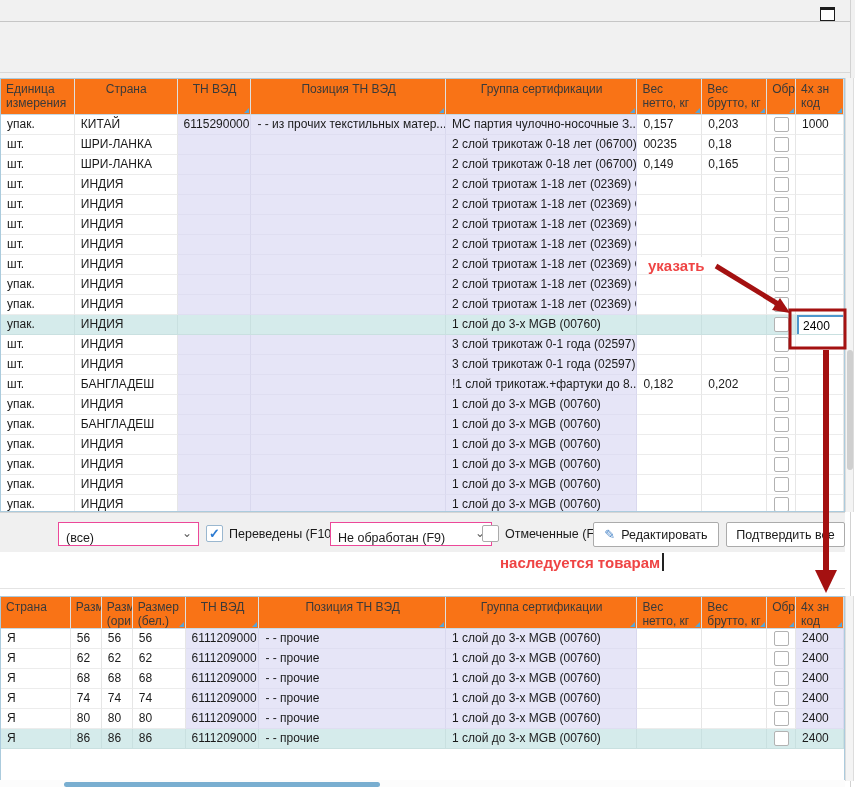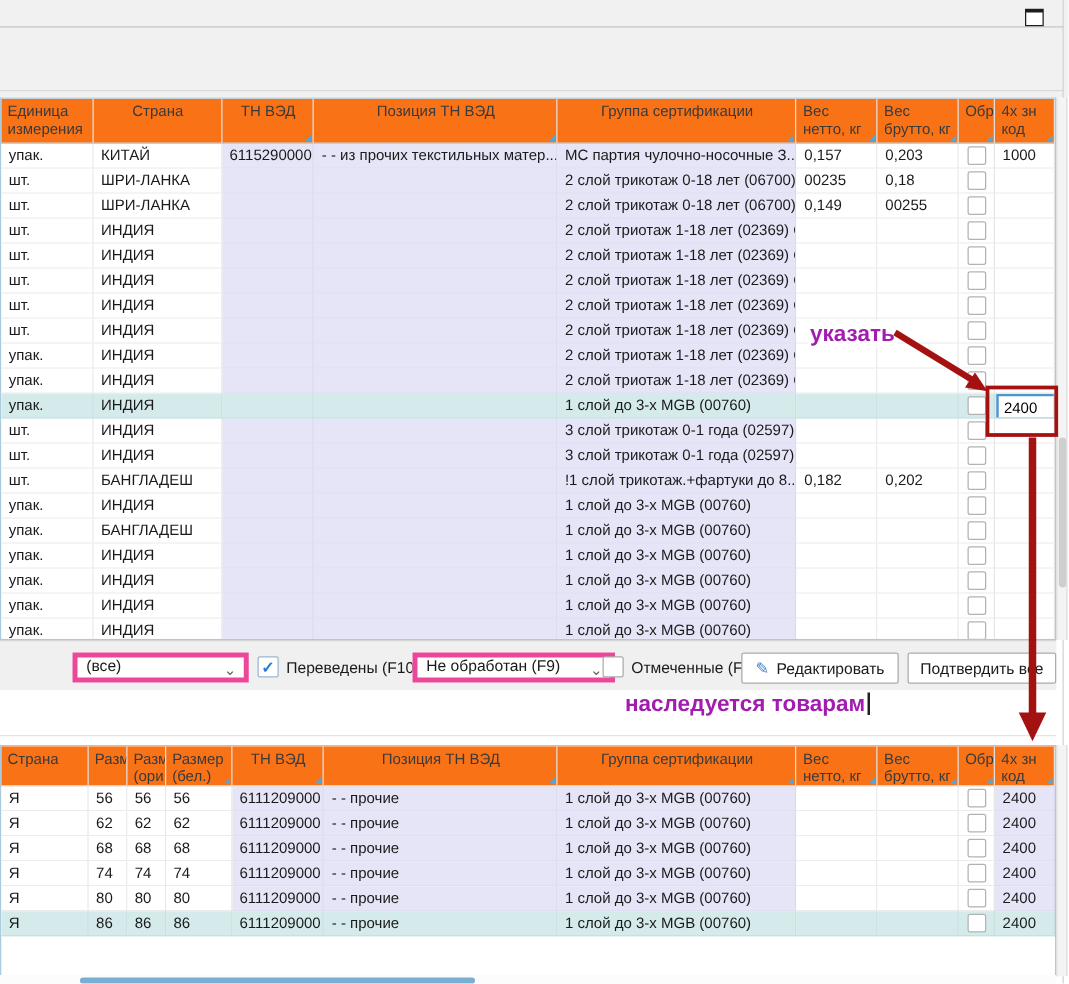--- a/index.html
+++ b/index.html
@@ -55,37 +55,37 @@
            border-right:1px solid #dddddd;box-sizing:border-box;}
   .vscroll.up{top:78px;height:434px;}
   .vscroll.lo{top:596px;height:185px;}
   .vthumb{position:absolute;left:1px;width:6px;background:#cfcfcf;border-radius:3px;}
   .hscroll{position:absolute;left:0;top:780px;width:845px;height:7px;background:#fcfcfc;}
   .hthumb{position:absolute;left:64px;top:2px;width:316px;height:5px;background:#79aed0;border-radius:3px;}
 
   
   .toolbar{position:absolute;left:0;top:512px;width:845px;height:40px;background:#f0f0f0;
            border-top:1px solid #d5d5d5;box-sizing:border-box;}
-  .combo{position:absolute;top:9px;height:24px;background:#fff;border:4px solid #ec4899;box-sizing:border-box;
-         display:flex;align-items:flex-start;padding:0 16px 0 7px;font-size:12.5px;cursor:pointer;}
+  .combo{position:absolute;top:9px;height:24px;background:#fff;border:1px solid #ec4899;box-sizing:border-box;
+         display:flex;align-items:flex-end;padding:0 16px 0 7px;font-size:12.5px;cursor:pointer;}
   .combo .chev{position:absolute;right:6px;top:3px;color:#5d5d5d;font-size:12px;}
   .cbgroup{position:absolute;top:12px;display:flex;align-items:center;gap:6px;}
   .cbgroup .box{width:15px;height:15px;background:#fff;border:1px solid #9ab7cf;border-radius:2px;
                 display:flex;align-items:center;justify-content:center;color:#2d7cd2;
                 font-size:13px;font-weight:bold;line-height:13px;cursor:pointer;}
   .cbgroup .box.plain{border:1px solid #ababab;}
   .cbgroup label{font-size:12.5px;color:#1a1a1a;}
   .btn{position:absolute;top:9px;height:25px;background:#fff;border:1px solid #ababab;border-radius:2px;
        box-sizing:border-box;display:flex;align-items:center;justify-content:center;font-size:12.5px;cursor:pointer;}
   .pencil{color:#4a86c8;margin-right:6px;font-size:13px;}
 
   .gap-line{position:absolute;left:0;top:588px;width:845px;height:1px;background:#e4e4e4;}
 
   
-  .ann{position:absolute;color:#a21caf;font-weight:bold;font-size:18px;background:#fff;z-index:45;
+  .ann{position:absolute;color:#ef4444;font-weight:bold;font-size:15px;background:#fff;z-index:45;
        font-family:"Liberation Sans",sans-serif;white-space:nowrap;}
   .ann-specify{left:646px;top:257px;padding:0 2px;}
   .ann-inherit{left:496px;top:552px;padding:1px 4px;}
   .caret{display:inline-block;width:2px;height:18px;background:#222;margin-left:2px;vertical-align:-3px;}
   .overlay{position:absolute;left:0;top:0;width:855px;height:787px;z-index:46;pointer-events:none;}
 </style>
 </head>
 <body>
 
 <div class="app">
@@ -136,21 +136,21 @@
           </div>
           <div class="cell w-code"></div>
         </div>
         <div class="row">
           <div class="cell w-unit">шт.</div>
           <div class="cell w-country">ШРИ-ЛАНКА</div>
           <div class="cell w-tnved lav"></div>
           <div class="cell w-pos lav"></div>
           <div class="cell w-cert lav">2 слой трикотаж 0-18 лет (06700)</div>
           <div class="cell w-net num">0,149</div>
-          <div class="cell w-gross num">00255</div>
+          <div class="cell w-gross num">0,165</div>
           <div class="cell w-obr cbc">
             <div class="cb"></div>
           </div>
           <div class="cell w-code"></div>
         </div>
         <div class="row">
           <div class="cell w-unit">шт.</div>
           <div class="cell w-country">ИНДИЯ</div>
           <div class="cell w-tnved lav"></div>
           <div class="cell w-pos lav"></div>

